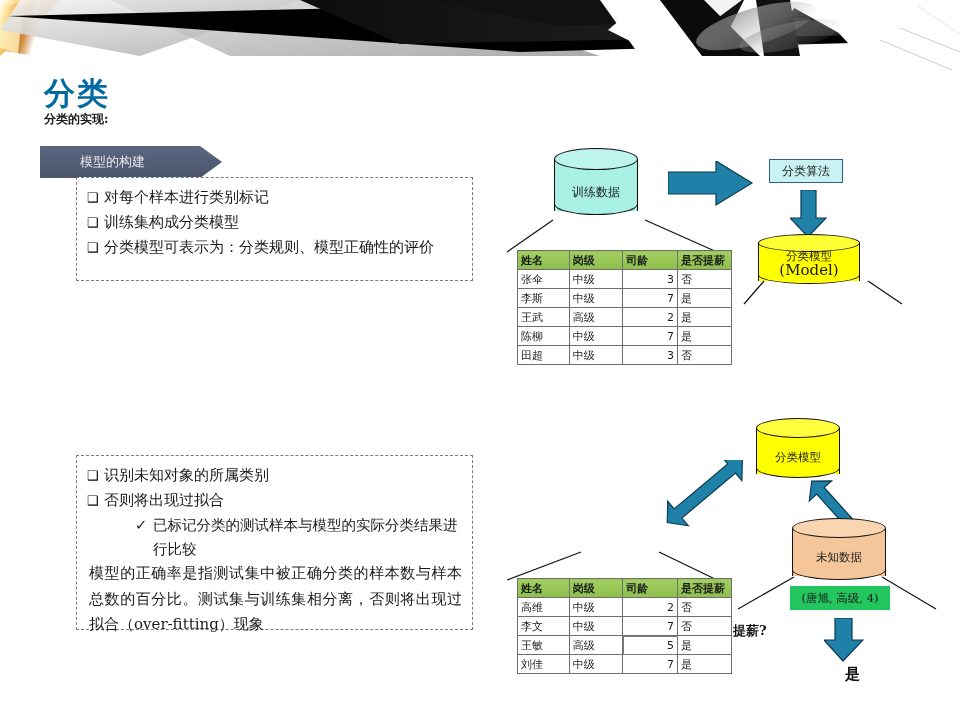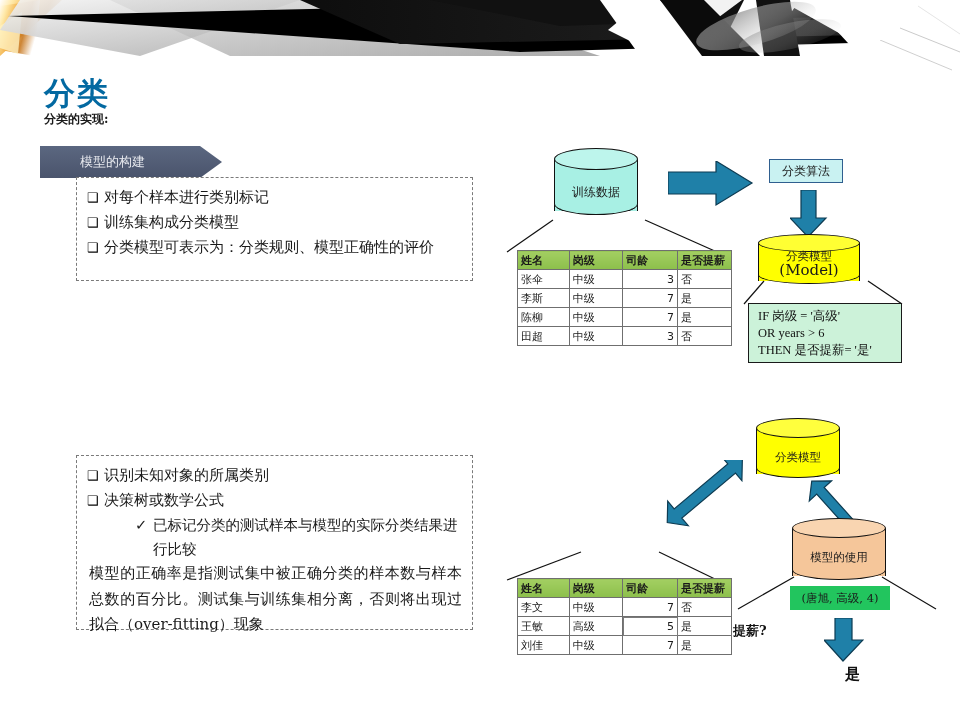--- a/index.html
+++ b/index.html
@@ -284,21 +284,21 @@
 
 
   <div class="dashbox" id="box2">
     <div class="inner">
       <div class="bul">
         <span class="mk">❑</span>
         <span class="tx">识别未知对象的所属类别</span>
       </div>
       <div class="bul">
         <span class="mk">❑</span>
-        <span class="tx">决策树或数学公式</span>
+        <span class="tx">否则将出现过拟合</span>
       </div>
       <div class="sub">
         <span class="mk">✓</span>
         <span class="tx">已标记分类的测试样本与模型的实际分类结果进行比较</span>
       </div>
       <div class="para">模型的正确率是指测试集中被正确分类的样本数与样本总数的百分比。测试集与训练集相分离，否则将出现过拟合（over-fitting）现象</div>
     </div>
   </div>
 
   <svg class="lineSvg" style="left:505px; top:218px;" width="215" height="36">
@@ -332,27 +332,20 @@
     <div class="top" style="top:0px; height:18px; background:#ffff33;"></div>
     <div class="lbl" style="top:15px; font-size:11.5px; line-height:14px;">分类模型</div>
     <div class="lbl" style="top:29px; font-size:15px; line-height:14px;">(Model)</div>
   </div>
 
   <svg class="lineSvg" style="left:742px; top:279px;" width="164" height="27">
     <line x1="2" y1="25" x2="22" y2="2" stroke="#111" stroke-width="1.2"></line>
     <line x1="160" y1="25" x2="126" y2="2" stroke="#111" stroke-width="1.2"></line>
   </svg>
 
-  <div style="position:absolute; left:748px; top:303px; width:154px; height:60px;
-       background:#ccf2d9; border:1.4px solid #1a1a1a; box-sizing:border-box;
-       font-family:'Liberation Serif', serif; padding:4px 0 0 9px;">
-    <div style="font-size:12.5px; line-height:17px; color:#111;">IF 岗级 = '高级'</div>
-    <div style="font-size:12.5px; line-height:17px; color:#111;">OR years &gt; 6</div>
-    <div style="font-size:12.5px; line-height:17px; color:#111;">THEN 是否提薪= '是'</div>
-  </div>
 
   <table class="dt" id="tbl-train" style="left:505px; top:250px; width:215px;">
     <colgroup>
       <col style="width:52px">
         <col style="width:54px">
         <col style="width:55px">
         <col style="width:54px">
     </colgroup>
     <thead>
       <tr>
@@ -369,20 +362,26 @@
         <td class="num">3</td>
         <td>否</td>
       </tr>
       <tr>
         <td>李斯</td>
         <td>中级</td>
         <td class="num">7</td>
         <td>是</td>
       </tr>
       <tr>
+        <td>王武</td>
+        <td>高级</td>
+        <td class="num">2</td>
+        <td>是</td>
+      </tr>
+      <tr>
         <td>陈柳</td>
         <td>中级</td>
         <td class="num">7</td>
         <td>是</td>
       </tr>
       <tr>
         <td>田超</td>
         <td>中级</td>
         <td class="num">3</td>
         <td>否</td>
@@ -412,21 +411,21 @@
 
   <svg class="lineSvg" style="left:505px; top:550px;" width="215" height="32">
     <line x1="2" y1="30" x2="76" y2="2" stroke="#111" stroke-width="1.2"></line>
     <line x1="212" y1="30" x2="154" y2="2" stroke="#111" stroke-width="1.2"></line>
   </svg>
 
   <div class="cyl" style="left:792px; top:518px; width:94px; height:68px;">
     <div class="body" style="top:10px; height:48px; background:#f5c69a;"></div>
     <div class="botcap" style="top:42px; height:20px; background:#f5c69a;"></div>
     <div class="top" style="top:0px; height:20px; background:#f9d5b1;"></div>
-    <div class="lbl" style="top:32px; font-size:11.5px;">模型的使用</div>
+    <div class="lbl" style="top:32px; font-size:11.5px;">未知数据</div>
   </div>
 
   <svg class="lineSvg" style="left:736px; top:575px;" width="204" height="36">
     <line x1="2" y1="34" x2="58" y2="2" stroke="#111" stroke-width="1.2"></line>
     <line x1="200" y1="34" x2="146" y2="2" stroke="#111" stroke-width="1.2"></line>
   </svg>
 
   <div class="plainbox" style="left:790px; top:586px; width:100px; height:24px;
        background:#22c55e; font-size:11.5px; color:#1a1a1a;">
     <span>(唐旭, 高级, 4)</span>
@@ -450,20 +449,26 @@
     <thead>
       <tr>
         <th>姓名</th>
         <th>岗级</th>
         <th>司龄</th>
         <th>是否提薪</th>
       </tr>
     </thead>
     <tbody>
       <tr>
+        <td>高维</td>
+        <td>中级</td>
+        <td class="num">2</td>
+        <td>否</td>
+      </tr>
+      <tr>
         <td>李文</td>
         <td>中级</td>
         <td class="num">7</td>
         <td>否</td>
       </tr>
       <tr>
         <td>王敏</td>
         <td>高级</td>
         <td class="num" style="outline:1.6px solid #7a7a7a; outline-offset:-1px;">5</td>
         <td>是</td>

